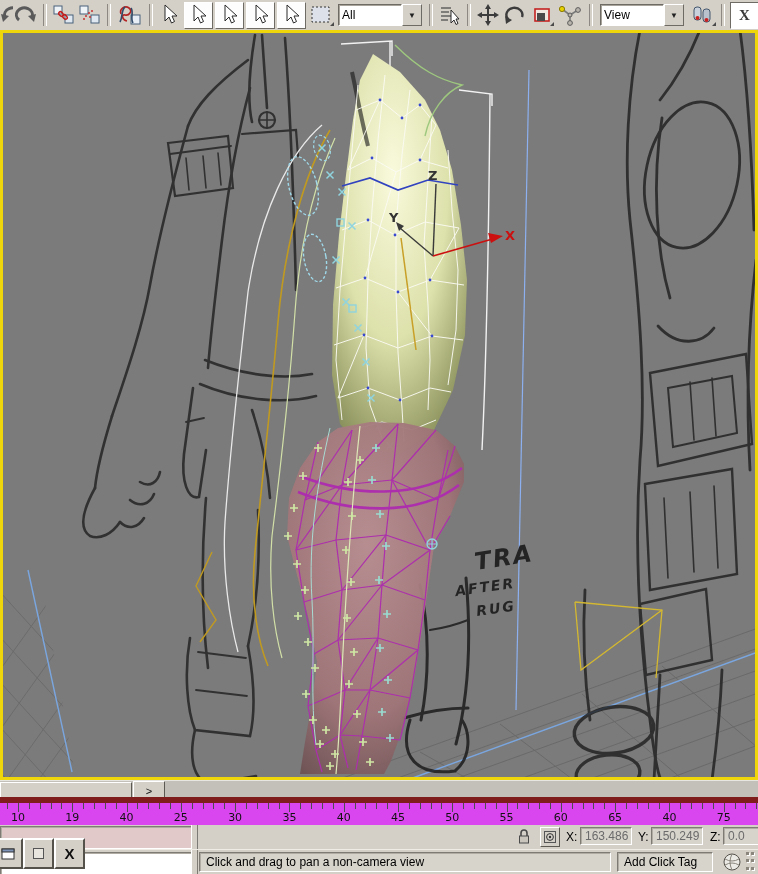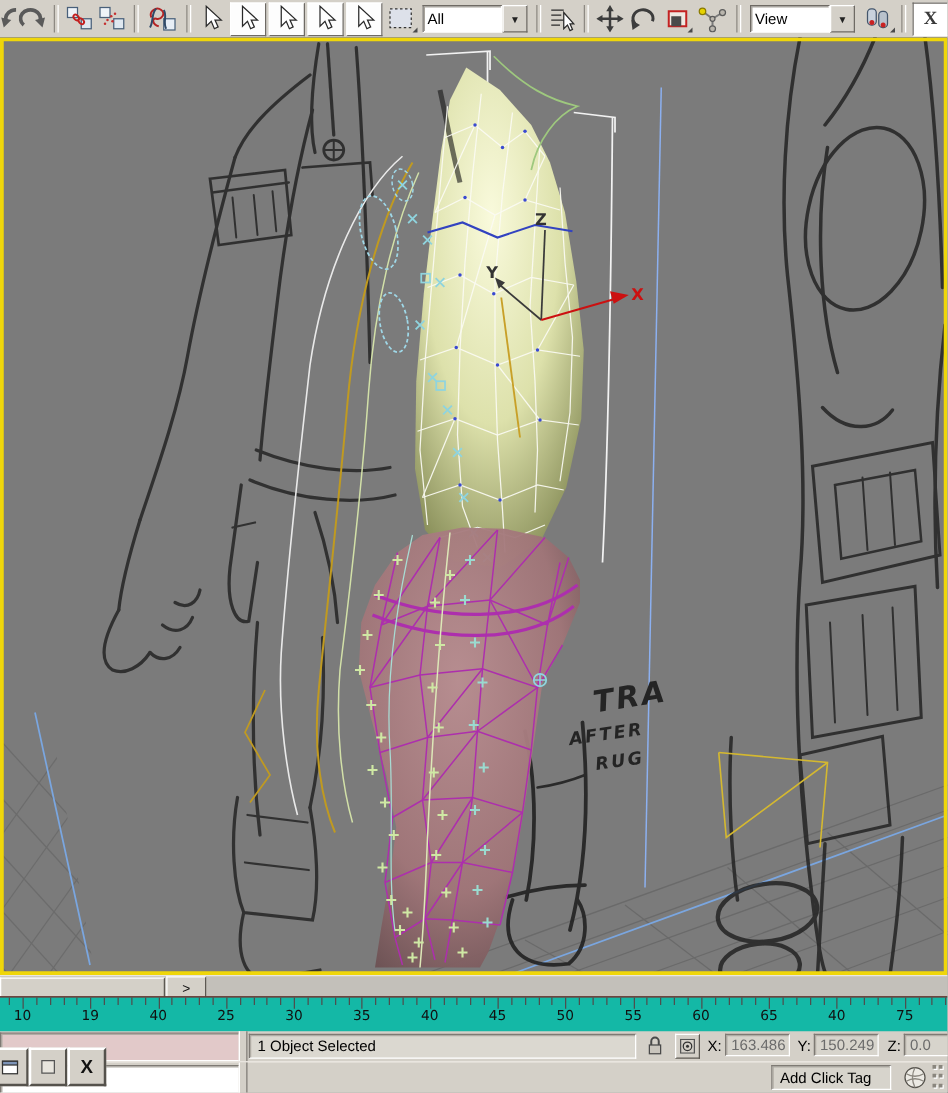--- a/index.html
+++ b/index.html
@@ -26,21 +26,21 @@
   
   .viewport{position:absolute;left:0;top:30px;width:758px;height:750px;background:#7b7b7b;}
   .viewport svg{display:block;}
 
   
   .trackbar{position:absolute;left:0;top:780px;width:758px;height:17px;background:#c3c0ba;border-top:1px solid #e8e6e0;}
   .tb-thumb{position:absolute;left:0;top:1px;width:130px;height:15px;background:#d4d0c8;
     border:1px solid;border-color:#fff #5c5852 #5c5852 #fff;}
   .tb-next{position:absolute;left:133px;top:0px;width:30px;height:17px;background:#d4d0c8;
     border:1px solid;border-color:#fff #5c5852 #5c5852 #fff;font-size:11px;display:flex;align-items:center;justify-content:center;color:#111;}
-  .ruler{position:absolute;left:0;top:797px;width:758px;height:28px;background:#14b8a6;border-top:1px solid #7f1d1d;}
+  .ruler{position:absolute;left:0;top:797px;width:758px;height:28px;background:#d946ef;border-top:6px solid #7f1d1d;}
   .tick{position:absolute;top:0;width:1px;background:#4e4e4e;}
   .tick.minor{height:6px;}
   .tick.major{height:9px;}
   .tlabel{position:absolute;top:8px;font-size:11px;color:#111;transform:translateX(-50%);font-family:"DejaVu Sans",sans-serif;}
 
   
   .row1{position:absolute;left:0;top:825px;width:758px;height:24px;background:#d4d0c8;}
   .row2{position:absolute;left:0;top:849px;width:758px;height:25px;background:#d4d0c8;border-top:1px solid #efece6;}
   .sunken{border:1px solid;border-color:#7e7a74 #fff #fff #7e7a74;box-shadow:inset 1px 1px 0 #b0aca4;}
   .field{position:absolute;background:#d7d4cc;font-size:12px;color:#000;display:flex;align-items:center;padding:0 6px;box-sizing:border-box;}
@@ -588,21 +588,20 @@
       <span class="tlabel" style="left: 506.565px;">55</span>
       <span class="tlabel" style="left: 560.85px;">60</span>
       <span class="tlabel" style="left: 615.135px;">65</span>
       <span class="tlabel" style="left: 669.42px;">40</span>
       <span class="tlabel" style="left: 723.705px;">75</span>
     </div>
 
   <div class="row1">
     <div class="pinkbar sunken"></div>
     <div class="splitter" style="left:191px;top:0;height:24px;"></div>
-    <div class="field sunken" style="left:199px;top:2px;width:310px;height:20px;background:#dbd8d0;">1 Object Selected</div>
     <div style="position:absolute;left:516px;top:3px;">
       <svg width="16" height="18">
           <path d="M5,8 V5 a3,3 0 0 1 6,0 V8" fill="none" stroke="#4a4a4a" stroke-width="1.6"></path>
           <rect x="3.5" y="8" width="9" height="7" fill="#c9c5bd" stroke="#4a4a4a"></rect>
         </svg>
     </div>
     <div style="position:absolute;left:540px;top:2px;width:20px;height:20px;background:#d4d0c8;border:1px solid;border-color:#fff #5c5852 #5c5852 #fff;display:flex;align-items:center;justify-content:center;box-sizing:border-box;">
       <svg width="12" height="12">
           <rect x="0.5" y="0.5" width="11" height="11" fill="none" stroke="#555"></rect>
           <circle cx="6" cy="6" r="3.4" fill="none" stroke="#333"></circle>
@@ -613,20 +612,21 @@
     <div class="coordfield sunken" style="left:580px;width:52px;">163.486</div>
     <span class="coordlabel" style="left:638px;">Y:</span>
     <div class="coordfield sunken" style="left:651px;width:52px;">150.249</div>
     <span class="coordlabel" style="left:710px;">Z:</span>
     <div class="coordfield sunken" style="left:723px;width:40px;">0.0</div>
   </div>
 
   <div class="row2">
     <div class="whitebar sunken"></div>
     <div class="splitter" style="left:191px;top:0;height:25px;"></div>
+    <div class="field sunken" style="left:199px;top:2px;width:412px;height:20px;">Click and drag to pan a non-camera view</div>
     <div class="field sunken" style="left:617px;top:2px;width:96px;height:20px;">Add Click Tag</div>
     <div style="position:absolute;left:722px;top:2px;">
       <svg width="20" height="20">
           <circle cx="10" cy="10" r="8" fill="#eceae4" stroke="#55524c"></circle>
           <path d="M3,7 Q10,11 17,7 M3,13 Q10,9 17,13" fill="none" stroke="#8a867e"></path>
           <path d="M10,2 Q6,10 10,18" fill="none" stroke="#8a867e"></path>
         </svg>
     </div>
   </div>
   <div class="grip">

